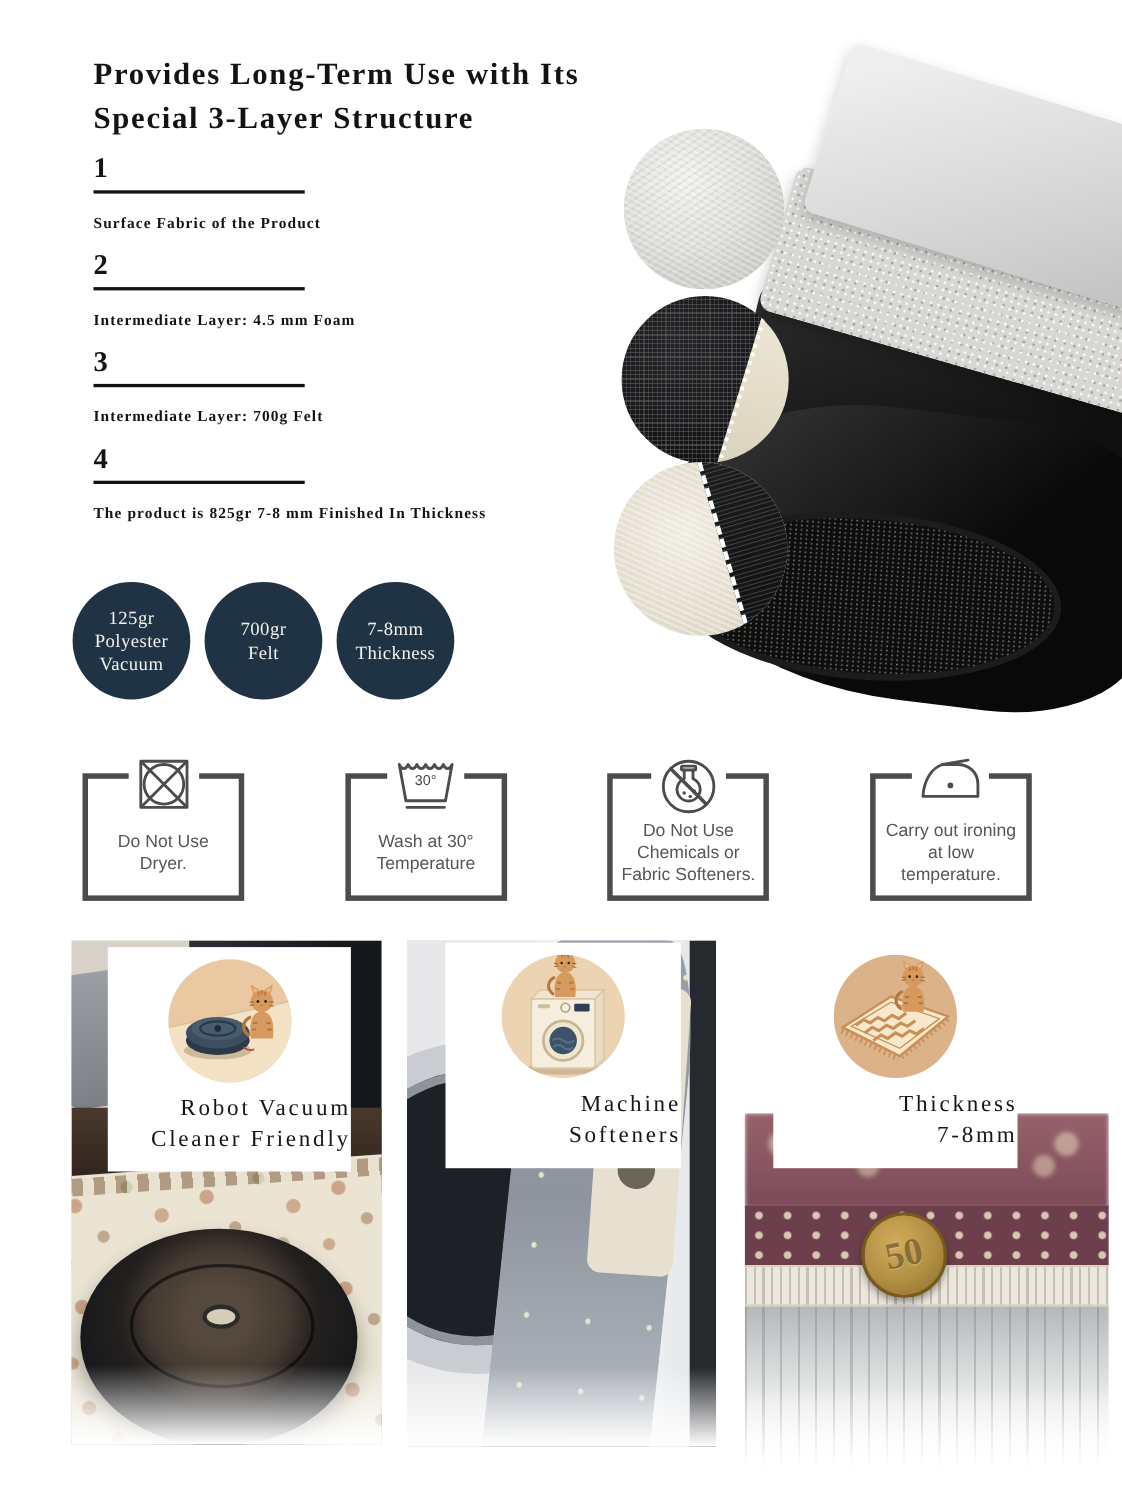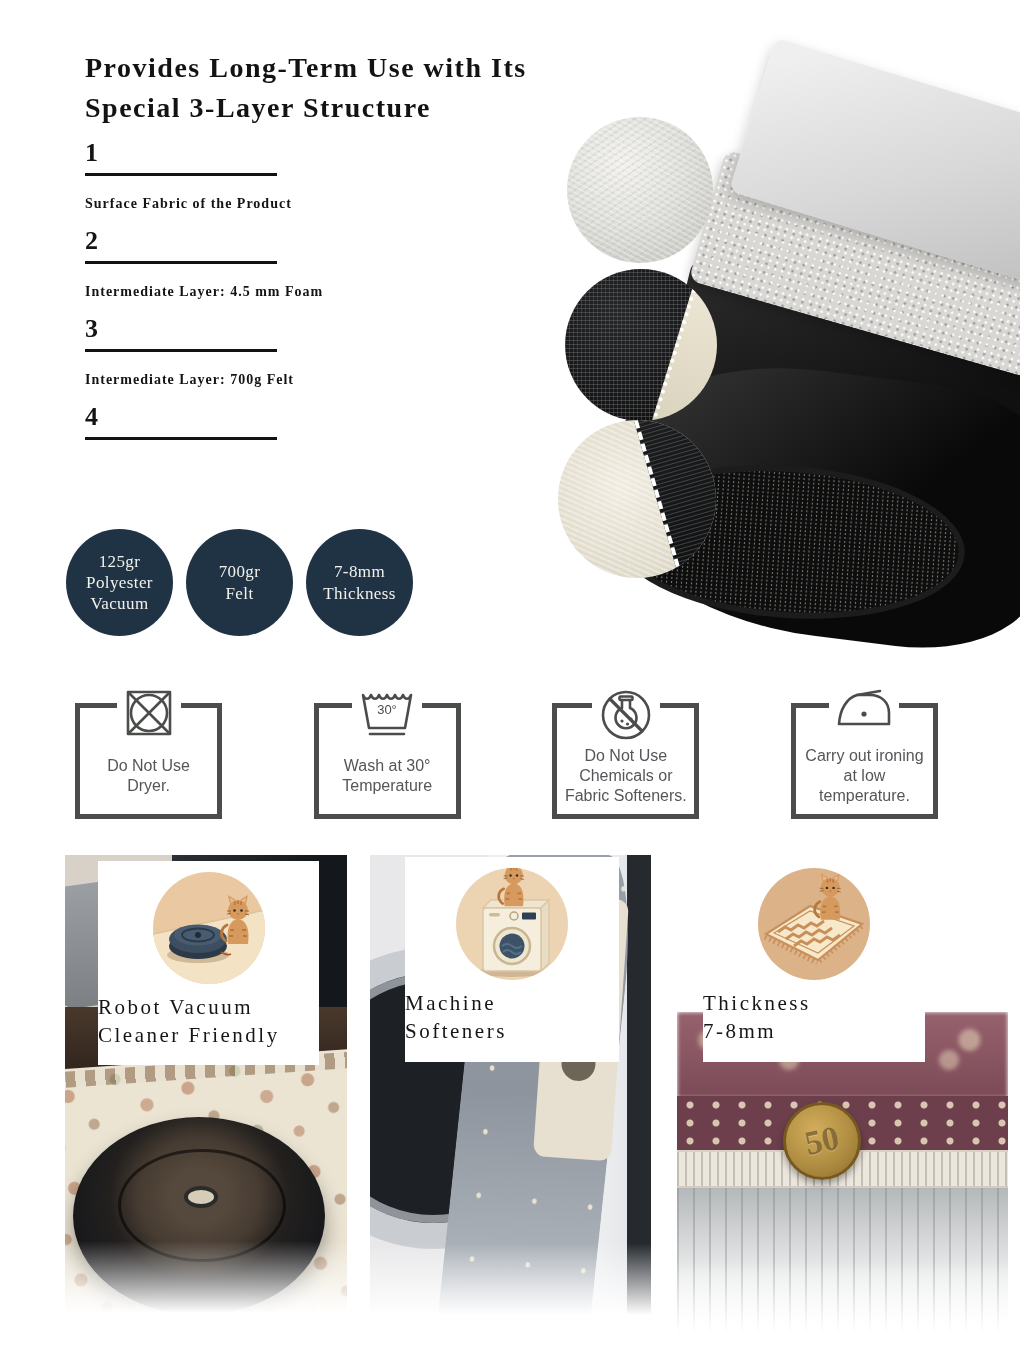--- a/index.html
+++ b/index.html
@@ -156,21 +156,21 @@
     display:flex; align-items:center; justify-content:center; z-index:2; }
   .pr-coin-num { font-size:34px; font-weight:bold; color:rgba(90,66,18,.62);
     transform:rotate(-12deg); text-shadow:0 1px 0 rgba(255,255,255,.25); }
   .feature-card { position:absolute; background:#ffffff; z-index:3; }
   .card-left { left:98px; top:6px; width:221px; height:204px; }
   .card-mid { left:405px; top:2px; width:214px; height:205px; }
   .card-right { left:703px; top:2px; width:222px; height:205px; }
   .illus { width:112px; height:112px; border-radius:50%; margin:11px auto 9px;
     overflow:hidden; position:relative; }
   .illus-bg1 { background:#eac9a2; } .illus-bg2 { background:#ecd3b2; } .illus-bg3 { background:#dcb389; }
-  .feature-label { text-align:left; font-size:21px; letter-spacing:2.5px; color:#161616; line-height:1.35; }
+  .feature-label { text-align:right; font-size:21px; letter-spacing:2.5px; color:#161616; line-height:1.35; }
   .feature-label span { display:block; }
 </style>
 </head>
 <body>
 
 <svg width="0" height="0" style="position:absolute">
   <defs>
     <g id="cat-def">
       <path d="M3,43 C-4,38 -2,30 4,27" fill="none" stroke="#b8773c" stroke-width="3" stroke-linecap="round"></path>
       <path d="M5,46 C3,30 7,22 15,21 C23,22 27,30 25,46 Z" fill="#d79a5e"></path>
@@ -208,20 +208,21 @@
       <div class="step-label">Intermediate Layer: 4.5 mm Foam</div>
     </div>
     <div class="step">
       <div class="step-number">3</div>
       <div class="step-rule"></div>
       <div class="step-label">Intermediate Layer: 700g Felt</div>
     </div>
     <div class="step">
       <div class="step-number">4</div>
       <div class="step-rule"></div>
+      <div class="step-label">The product is 825gr 7-8 mm Finished In Thickness</div>
     </div>
   </section>
 
   <div class="tex-circle tex-1"></div>
   <div class="tex-circle tex-2"></div>
   <div class="tex-circle tex-3"></div>
   <div class="stack-layer stack-top"></div>
   <div class="stack-layer stack-foam"></div>
   <div class="stack-layer stack-felt"></div>
   <div class="stack-layer stack-roll">

